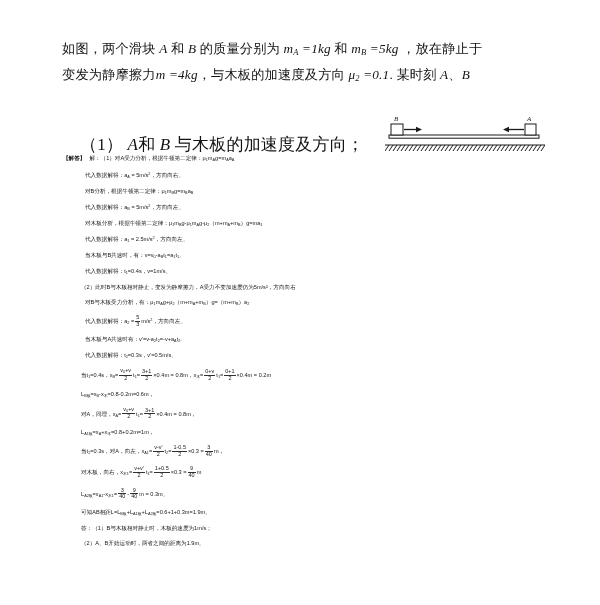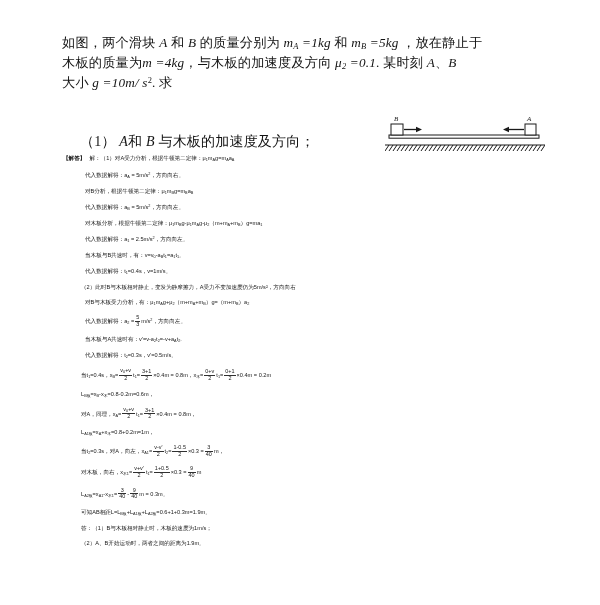--- a/index.html
+++ b/index.html
@@ -21,37 +21,37 @@
     position: absolute;
     left: 62px;
     top: 33px;
     width: 474px;
     font-size: 13.2px;
     line-height: 1.52;
     letter-spacing: 0.2px;
     text-align: justify;
     color: #131313;
   }
-  .problem .ln { display: block; white-space: nowrap; }
+  .problem .ln { display: block; white-space: nowrap; margin-top: 6px; }
   .sym { font-family: "Liberation Serif", serif; font-style: italic; }
   sub {
     font-size: 0.64em;
     vertical-align: -0.25em;
     font-style: italic;
   }
   sup {
     font-size: 0.64em;
     vertical-align: 0.52em;
     font-style: normal;
   }
   .q1 {
     position: absolute;
     left: 80px;
     top: 133px;
-    font-size: 14px;
+    font-size: 17px;
     letter-spacing: 0.2px;
     color: #131313;
     white-space: nowrap;
   }
 
   
   .figure {
     position: absolute;
     left: 385px;
     top: 108px;
@@ -104,25 +104,24 @@
   .frac .num { display: block; padding: 0 1px; }
   .frac .den { display: block; border-top: 0.6px solid #303030; padding: 0 1px; }
 </style>
 </head>
 <body>
 
 <div class="problem">
   <span class="ln"><span>如图，两个滑块 </span><i class="sym">A</i><span> 和 </span><i class="sym">B</i><span> 的质量分别为 </span><i class="sym">m</i><sub>A</sub><i class="sym"> =1kg</i><span> 和 </span><i class="sym">m</i><sub>B</sub><i class="sym"> =5kg</i><span> ，放在静止于</span></span>
 
 
-  <span class="ln"><span>木板的质量为</span><i class="sym">m =4kg</i><span>，与木板的加速度及方向 </span><i class="sym">μ</i><sub>2</sub><i class="sym"> =0.1</i><span>. 某时刻 </span><i class="sym">A</i><span>、</span><i class="sym">B</i></span>
-
-
-
-  <span class="ln"><span>大小 </span><i class="sym">g =10m/ s</i><sup>2</sup><span>. 求</span></span>
+  <span class="ln"><span>变发为静摩擦力</span><i class="sym">m =4kg</i><span>，与木板的加速度及方向 </span><i class="sym">μ</i><sub>2</sub><i class="sym"> =0.1</i><span>. 某时刻 </span><i class="sym">A</i><span>、</span><i class="sym">B</i></span>
+
+
+
 </div>
 
 <div class="q1"><span>（1） </span><i class="sym">A</i><span>和 </span><i class="sym">B</i><span> 与木板的加速度及方向；</span></div>
 
 <div class="figure">
   <svg width="160" height="46" viewBox="0 0 160 46">
 
     <rect x="4" y="27" width="150" height="3.2" fill="#ffffff" stroke="#1a1a1a" stroke-width="1"></rect>
 
     <rect x="6" y="16" width="12" height="11" fill="#ffffff" stroke="#1a1a1a" stroke-width="1"></rect>

